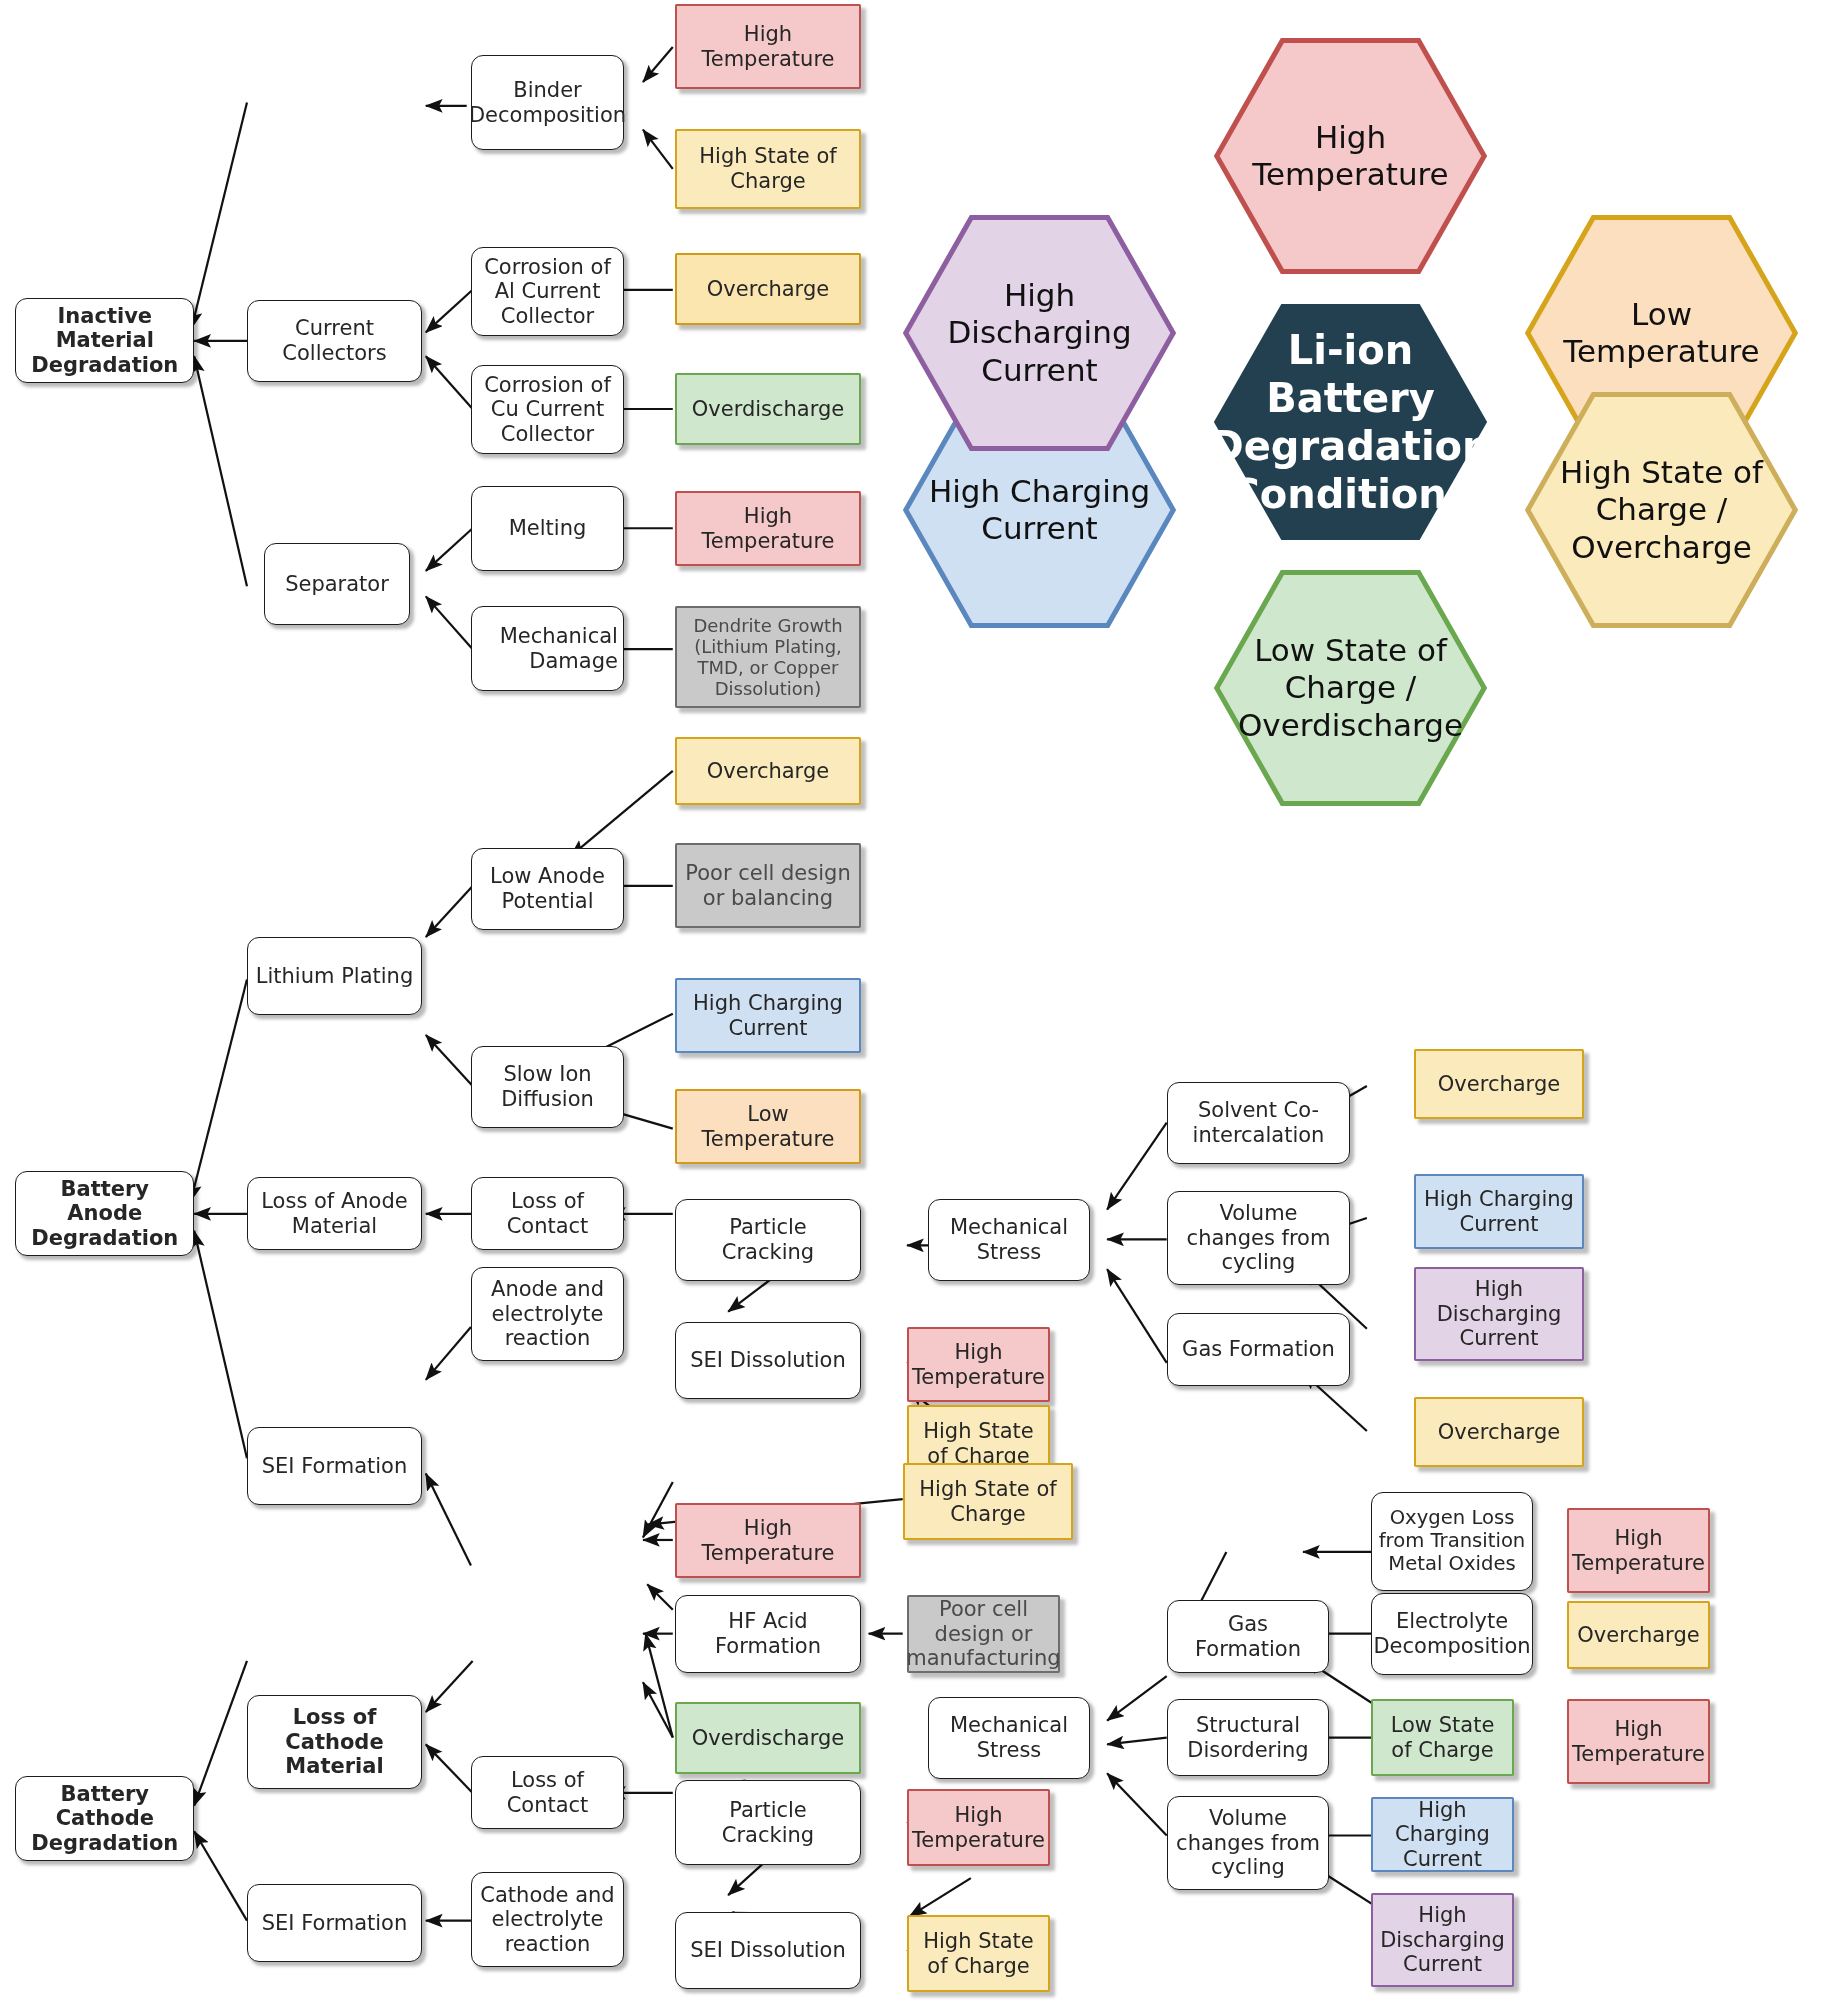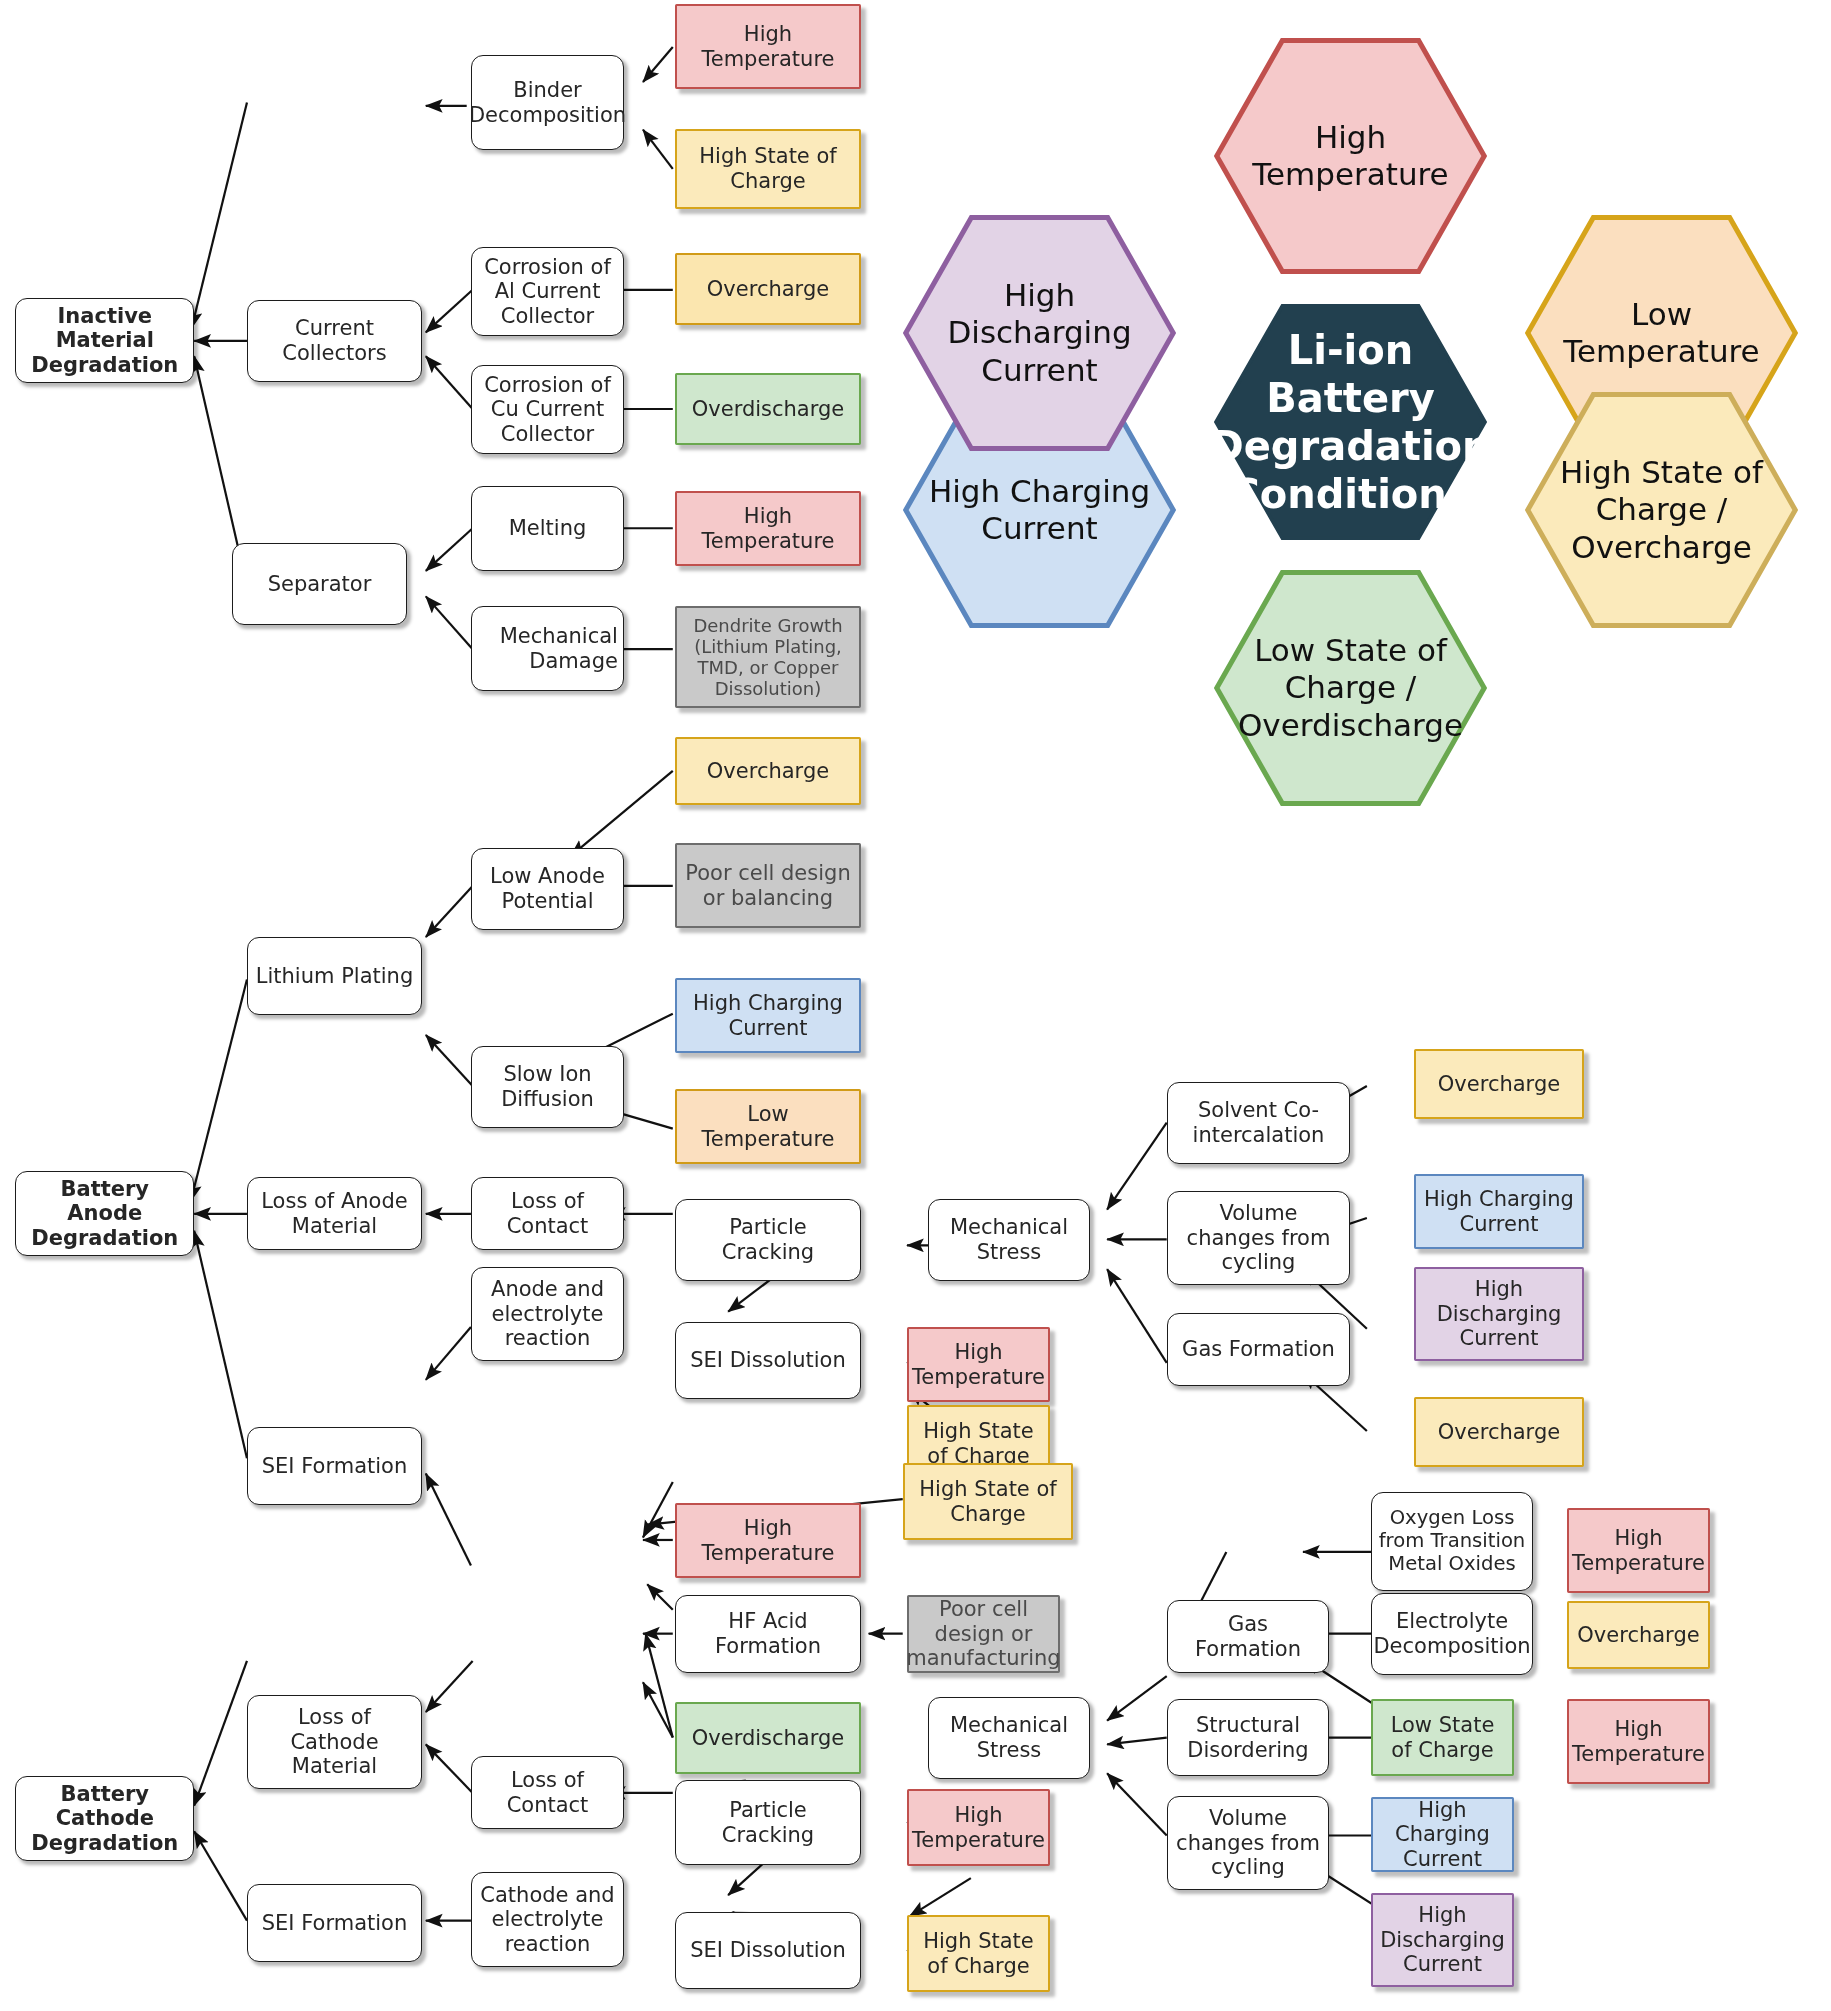--- a/index.html
+++ b/index.html
@@ -219,21 +219,21 @@
   <div class="cond c-oc" style="left:675px;top:253px;width:186px;height:72px;">
     <span>Overcharge</span>
     </div>
   <div class="node" style="left:471px;top:365px;width:153px;height:89px;">
     <span>Corrosion of Cu Current Collector</span>
     </div>
   <div class="cond c-od" style="left:675px;top:373px;width:186px;height:72px;">
     <span>Overdischarge</span>
     </div>
 
-  <div class="node" style="left:232px;top:543px;width:175px;height:82px;">
+  <div class="node" style="left:264px;top:543px;width:146px;height:82px;">
     <span>Separator</span>
     </div>
   <div class="node" style="left:471px;top:486px;width:153px;height:85px;">
     <span>Melting</span>
     </div>
   <div class="cond c-hot" style="left:675px;top:491px;width:186px;height:75px;">
     <span>High Temperature</span>
     </div>
   <div class="node" style="left:471px;top:606px;width:153px;height:85px;text-align:right;">
     <span>Mechanical Damage</span>
@@ -331,21 +331,21 @@
   <div class="node" style="left:675px;top:1595px;width:186px;height:78px;">
     <span>HF Acid Formation</span>
     </div>
   <div class="cond c-grey" style="left:907px;top:1595px;width:153px;height:78px;">
     <span>Poor cell design or manufacturing</span>
     </div>
   <div class="cond c-od" style="left:675px;top:1702px;width:186px;height:72px;">
     <span>Overdischarge</span>
     </div>
 
-  <div class="node" style="left:247px;top:1695px;width:175px;height:94px;">
+  <div class="node" style="left:247px;top:1695px;width:175px;height:94px;font-weight:bold;">
     <span>Loss of Cathode Material</span>
     </div>
   <div class="node" style="left:471px;top:1756px;width:153px;height:73px;">
     <span>Loss of Contact</span>
     </div>
   <div class="node" style="left:675px;top:1780px;width:186px;height:85px;">
     <span>Particle Cracking</span>
     </div>
   <div class="cond c-hot" style="left:907px;top:1789px;width:143px;height:77px;">
     <span>High Temperature</span>

